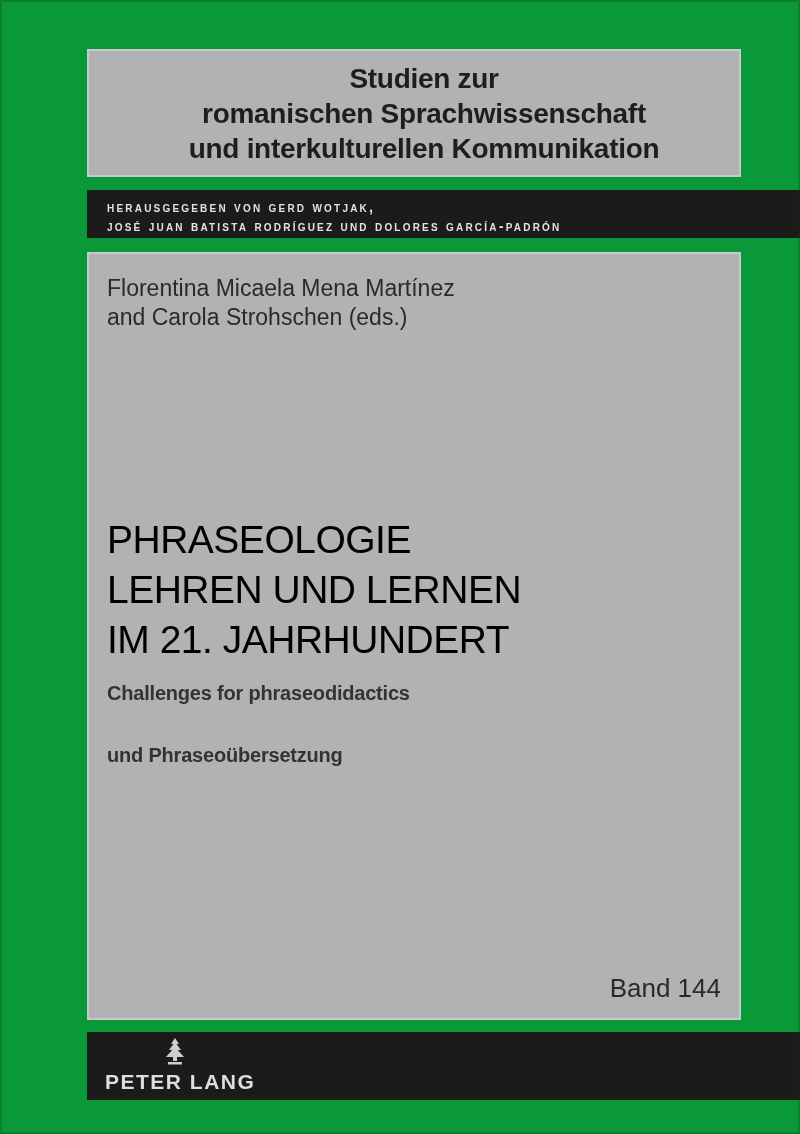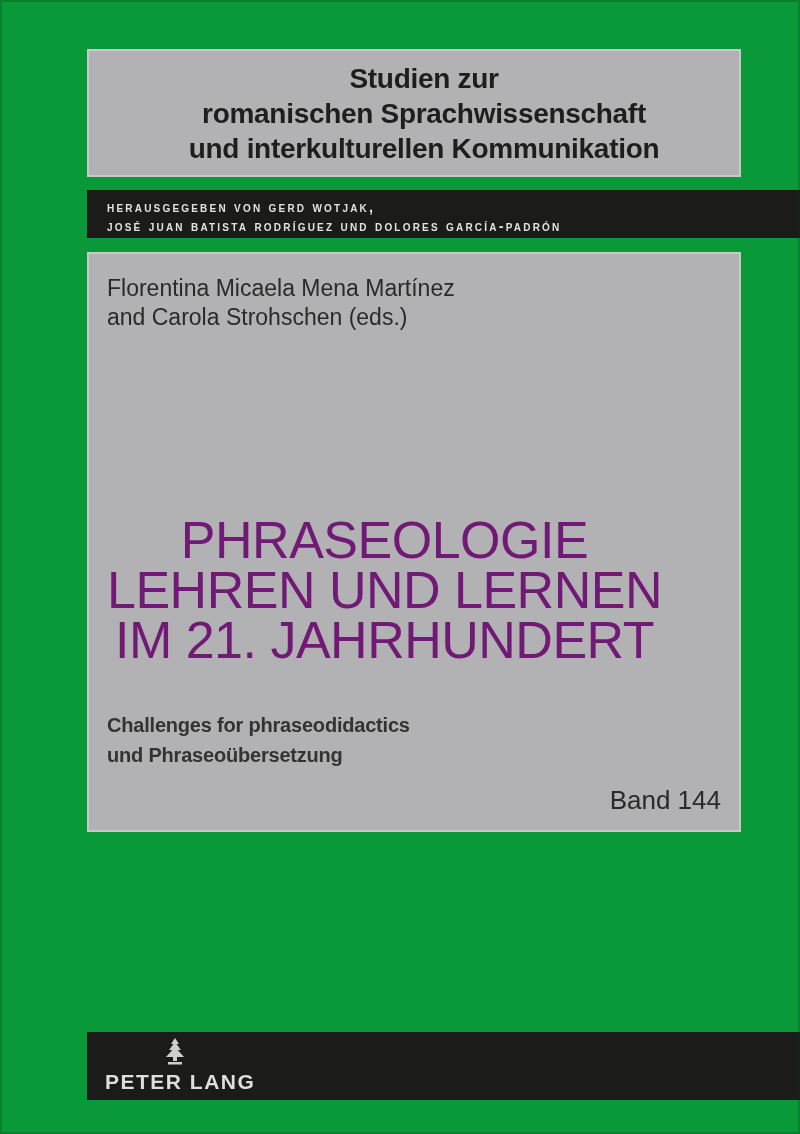--- a/index.html
+++ b/index.html
@@ -54,21 +54,21 @@
     font-weight: 700;
     letter-spacing: 2.2px;
     line-height: 19px;
     color: #e2e2e0;
     text-transform: lowercase;
   }
 
   .main-panel {
     position: absolute;
     left: 87px; top: 252px;
-    width: 654px; height: 580px;
+    width: 654px; height: 768px;
     background: #b2b1b3;
     border: 2px solid #c9c8ca;
     box-sizing: border-box;
   }
   .authors {
     position: absolute;
     left: 18px; top: 20px;
     font-size: 23px;
     font-weight: 400;
     line-height: 29px;
@@ -79,36 +79,34 @@
     left: 18px; top: 108px;
     font-size: 39px;
     font-weight: 400;
     line-height: 50px;
     color: #232323;
     letter-spacing: -0.5px;
   }
   .title-de {
     position: absolute;
     left: 18px; top: 261px;
-    font-size: 52px;
+    font-size: 39px;
     font-weight: 400;
     line-height: 50px;
-    color: #701a75;
+    color: #000000;
     letter-spacing: -0.5px;
-    text-align: center;
   }
   .subtitle-en {
     position: absolute;
     left: 18px; top: 426px;
     font-size: 20px;
     font-weight: 700;
     line-height: 27px;
     color: #333331;
     letter-spacing: -0.2px;
-    margin-top: 32px;
   }
   .subtitle-de {
     position: absolute;
     left: 18px; top: 488px;
     font-size: 20px;
     font-weight: 700;
     line-height: 27px;
     color: #333331;
     letter-spacing: -0.2px;
   }

